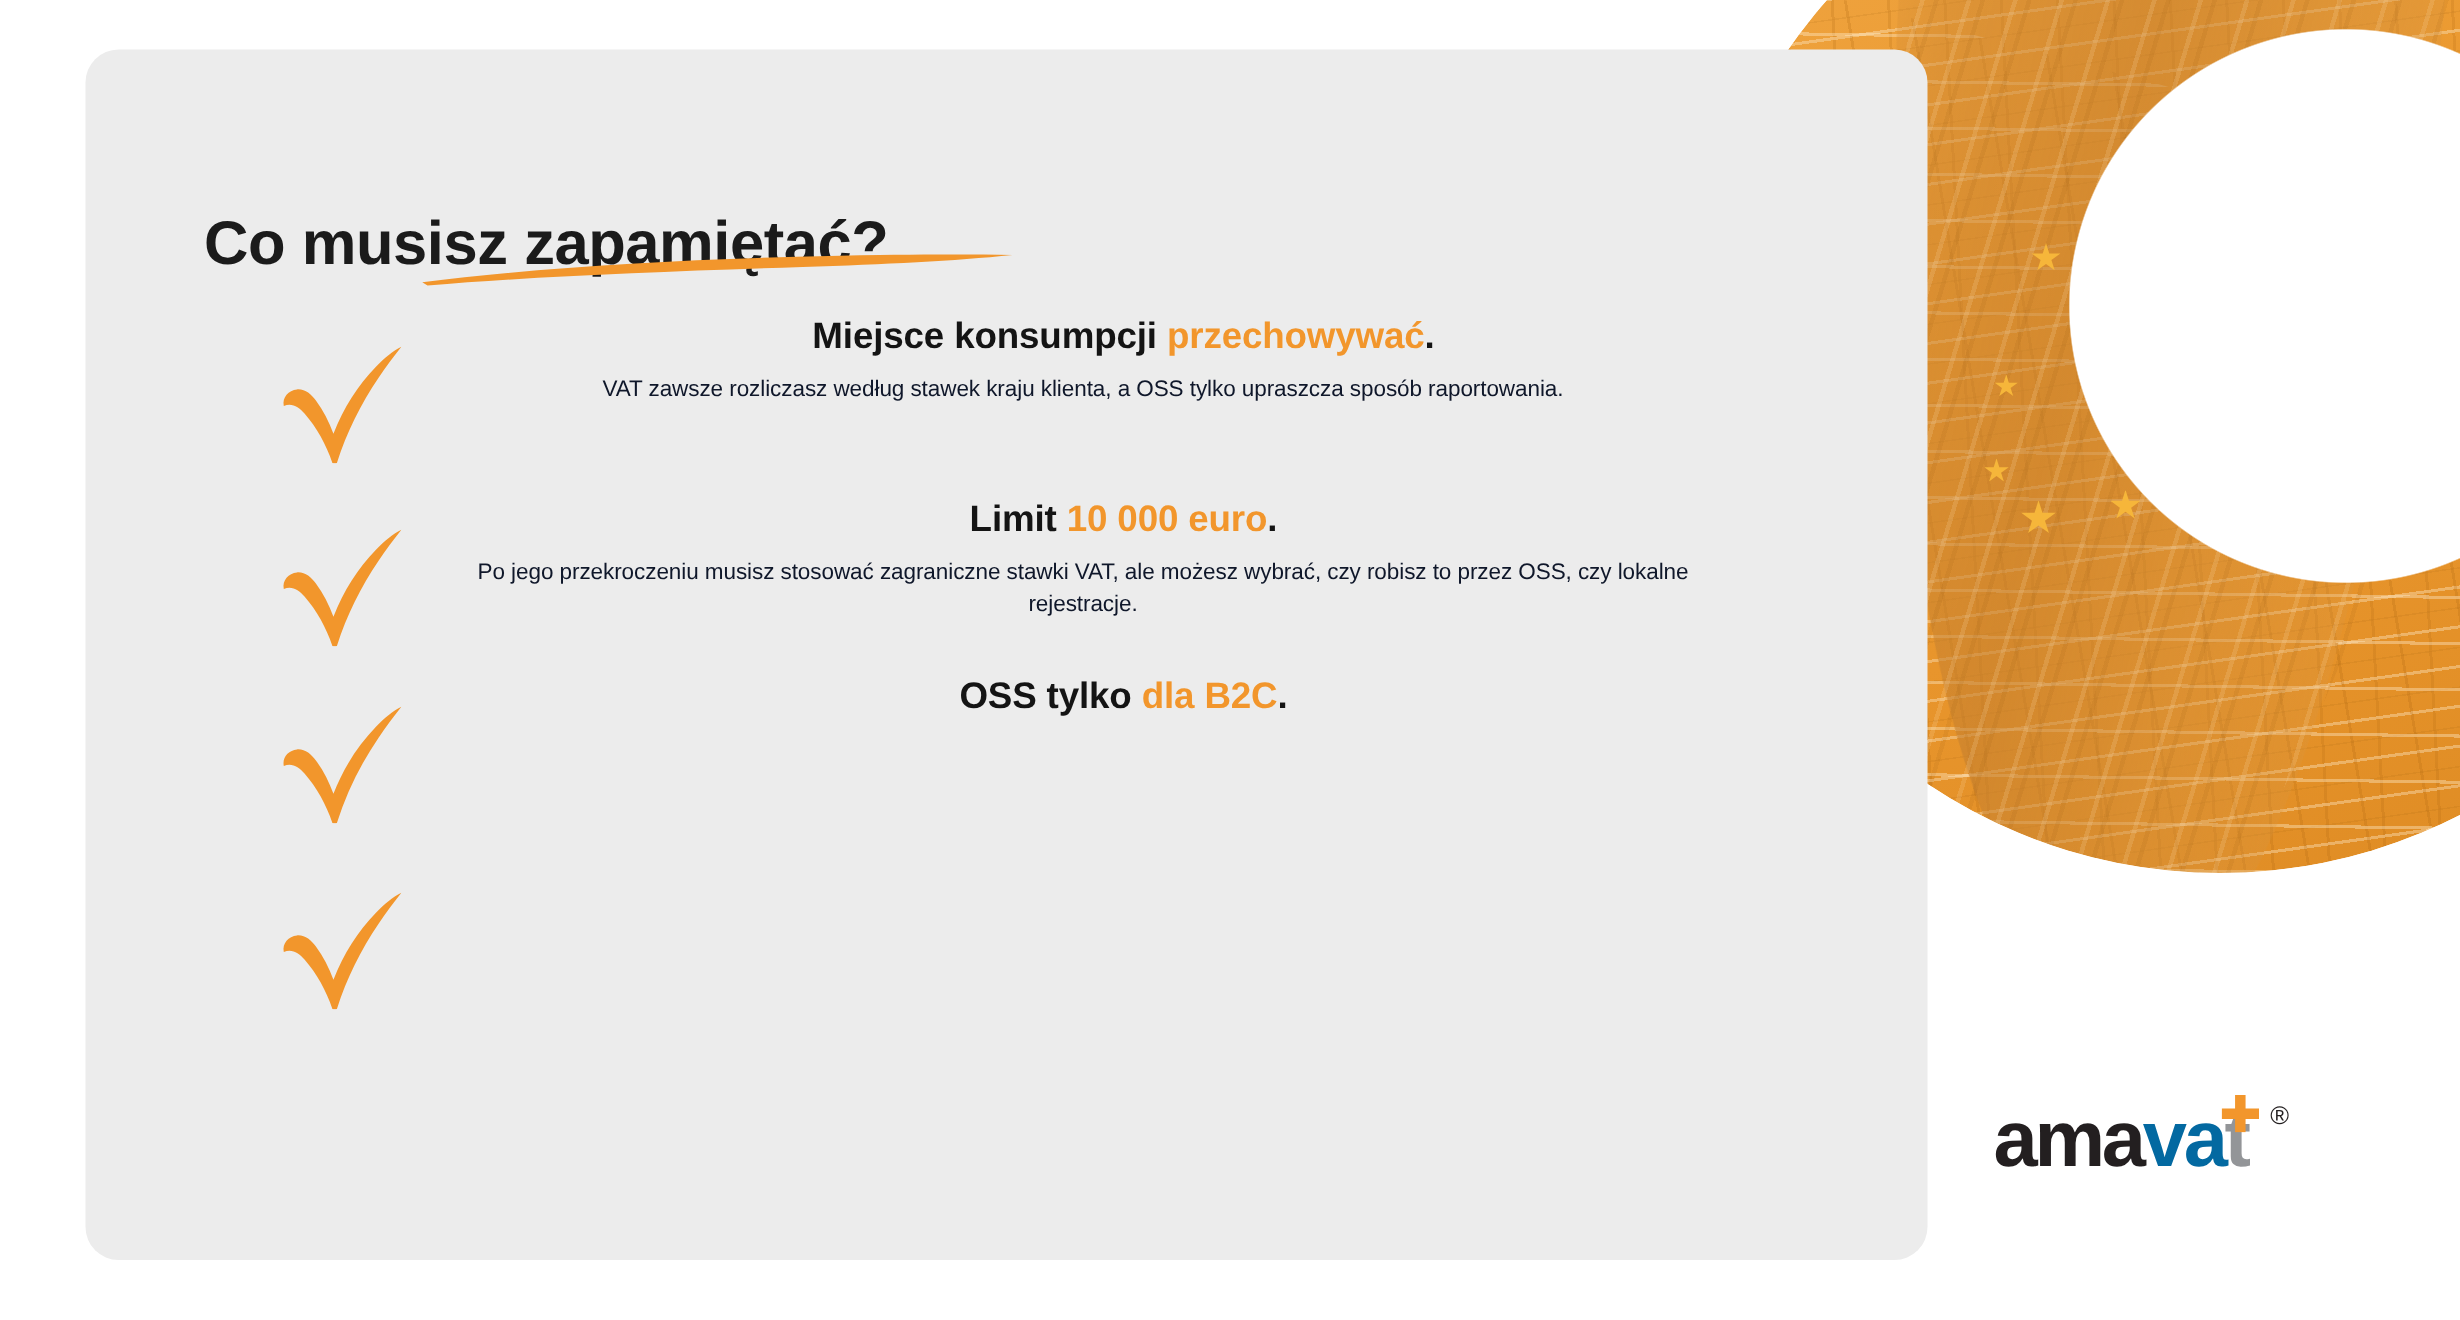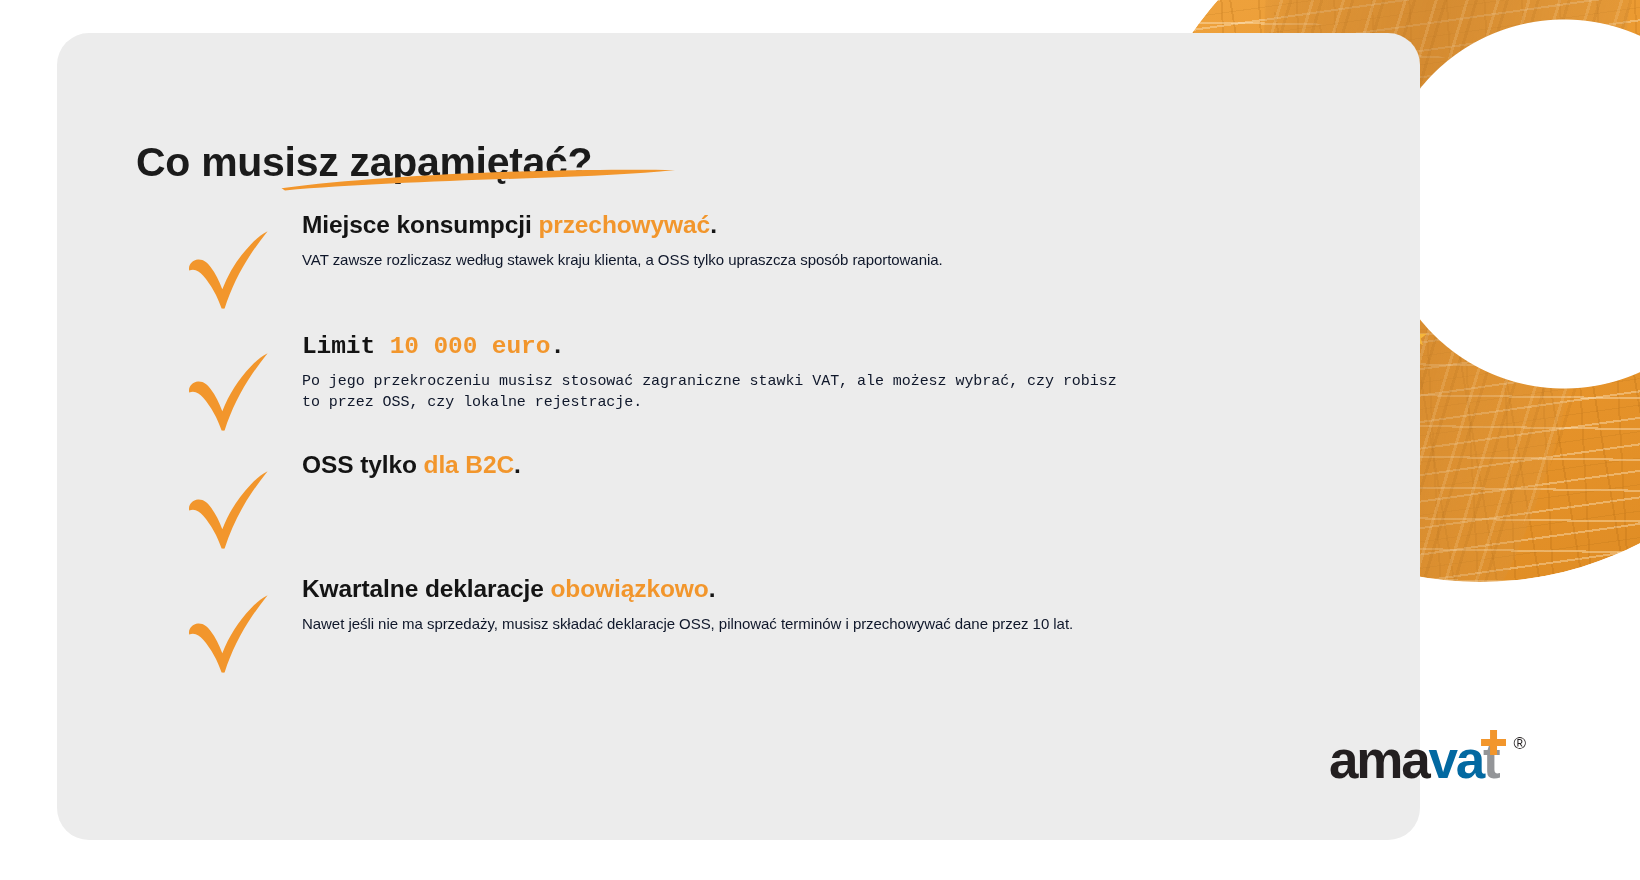--- a/index.html
+++ b/index.html
@@ -89,23 +89,24 @@
     width:368px;height:368px;
     margin-left:-184px;margin-top:-184px;
     border-radius:50%;
     background:#ffffff;
   }
 
   
   .card{
     position:absolute;
     left:57px; top:33px;
-    width:1363px; height:807px;
+    width:1228px; height:807px;
     background:#ececec;
-    border-radius:32px;
+    border-radius:22px;
+    text-align:center;
   }
 
   
   .title{
     position:absolute;
     left:79px; top:79px;
     font-size:41px;
     font-weight:bold;
     letter-spacing:-.3px;
     color:#1b1b1b;
@@ -115,21 +116,21 @@
     position:absolute;
     left:222px; top:132px;
     width:400px; height:26px;
     overflow:visible;
   }
 
   
   .list{position:absolute;left:79px;top:178px;width:1060px;}
   .item{position:relative;min-height:118px;}
   .item.i0{margin-top:0;}
-  .item.i1{margin-top:4px;font-family:Liberation Mono, monospace;}
+  .item.i1{margin-top:4px;}
   .item.i2{margin-top:0;}
   .item.i3{margin-top:6px;}
   .check{
     position:absolute;
     left:50px; top:20px;
     width:84px;height:78px;
   }
   .item-body{margin-left:166px;}
   .item-head{
     font-size:24.5px;
@@ -305,24 +306,20 @@
       <div class="item i3">
         <div class="check">
           <svg width="84" height="78" viewBox="0 0 84 78" xmlns="http://www.w3.org/2000/svg">
             <path d="M3.2 39.6 C 2.0 33.8, 6.4 29.1, 12.0 28.6 C 17.4 28.2, 21.4 31.8, 24.6 36.0
                      C 29.6 42.6, 33.2 50.0, 36.3 58.2 C 43.0 41.0, 52.6 26.0, 64.8 13.4
                      C 70.2 7.8, 75.6 3.1, 81.6 0.2 C 76.4 6.8, 71.3 13.5, 66.5 20.6
                      C 54.4 38.4, 45.2 57.0, 38.6 77.6 C 37.6 77.8, 36.6 77.8, 35.6 77.6
                      C 31.4 65.2, 25.2 54.0, 17.0 44.6 C 13.2 40.3, 8.6 37.2, 3.2 39.6 Z" fill="#f2962c"></path>
           </svg>
         </div>
-        <div class="item-body">
-          <p class="item-head"><span>Kwartalne deklaracje </span><span class="hl">obowiązkowo</span><span>.</span></p>
-          <p class="item-text">Nawet jeśli nie ma sprzedaży, musisz składać deklaracje OSS, pilnować terminów i przechowywać dane przez 10 lat.</p>
-        </div>
       </div>
 
     </div>
 
     <div class="logo">
       <div class="logo-word">
         <span class="logo-ama">ama</span>
           <span class="logo-va">va</span>
           <span class="logo-t-wrap"><span class="logo-t">t</span><span class="logo-plus">
               <i></i>

